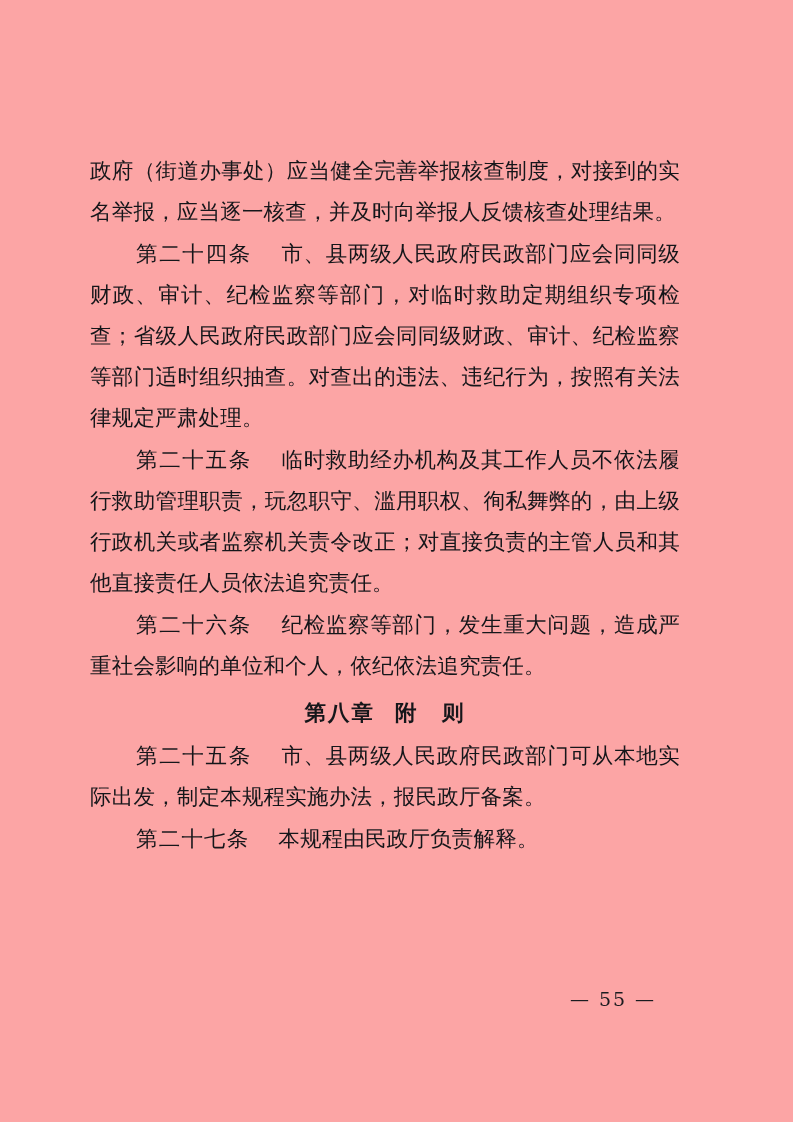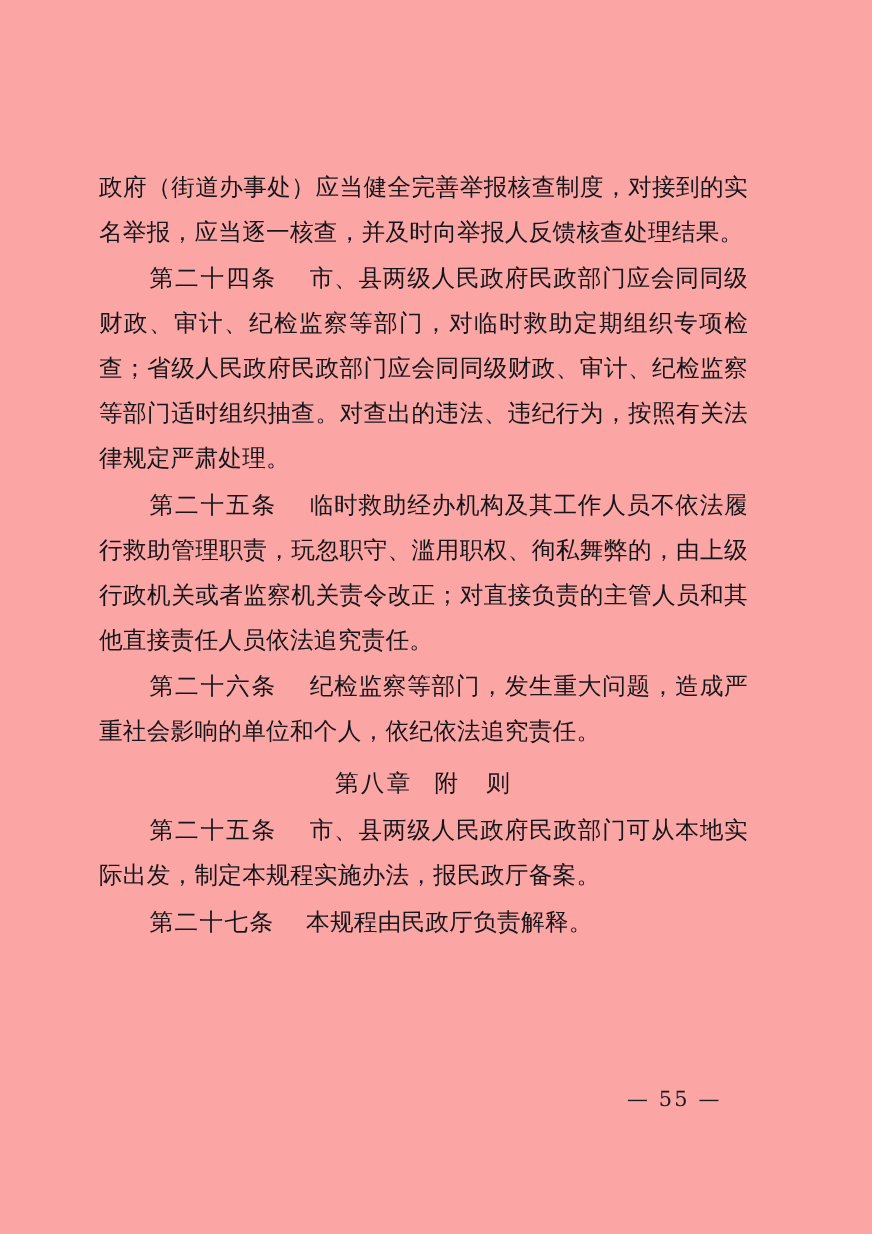--- a/index.html
+++ b/index.html
@@ -41,21 +41,21 @@
   .indent {
     text-indent: 46px;
   }
   .art-label {
     font-weight: normal;
     letter-spacing: 1.2px;
   }
   .chapter {
     font-size: 21.5px;
     line-height: 41px;
-    font-weight: normal;
+    font-weight: bold;
     text-align: center;
     letter-spacing: 2px;
     margin: 6px 0 2px 0;
   }
   .chapter .gap {
     display: inline-block;
     width: 20px;
   }
   .footer {
     position: absolute;

